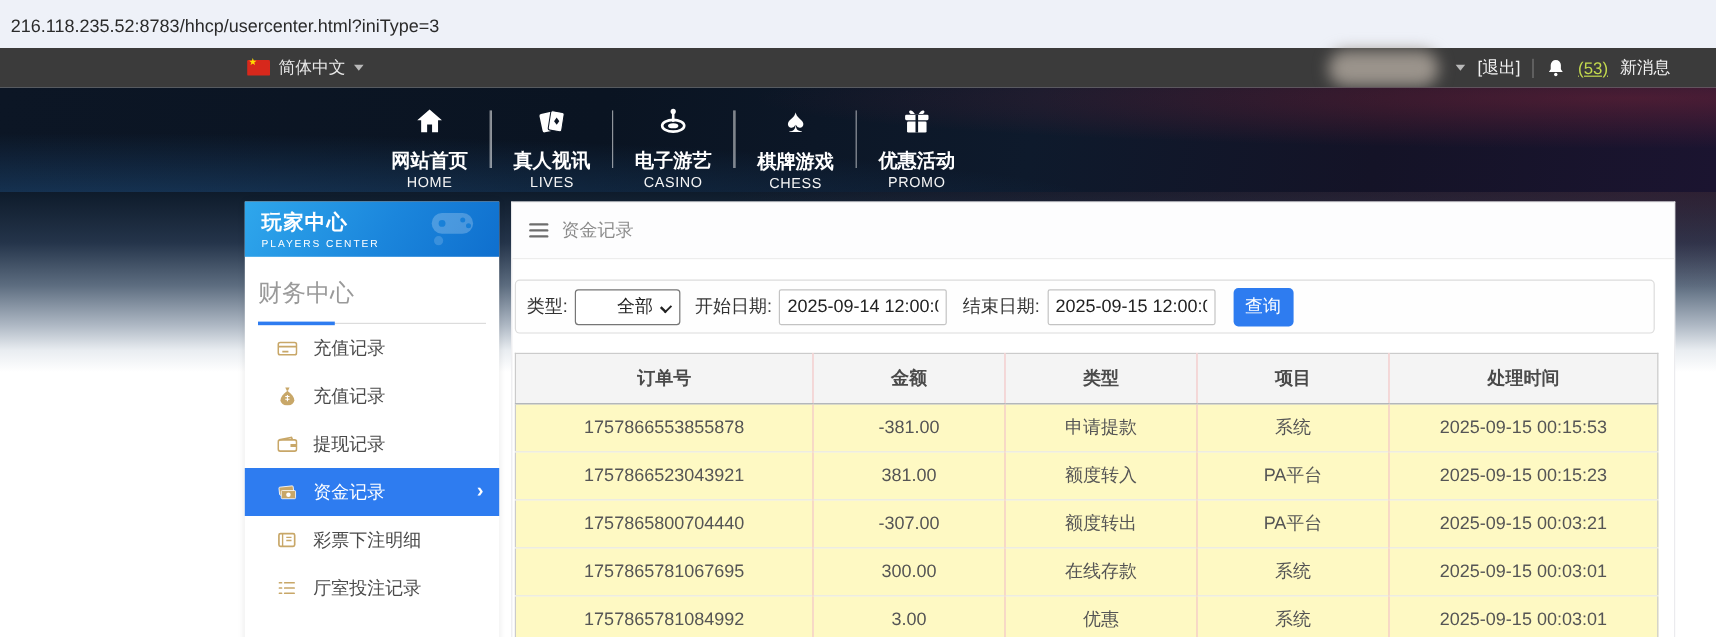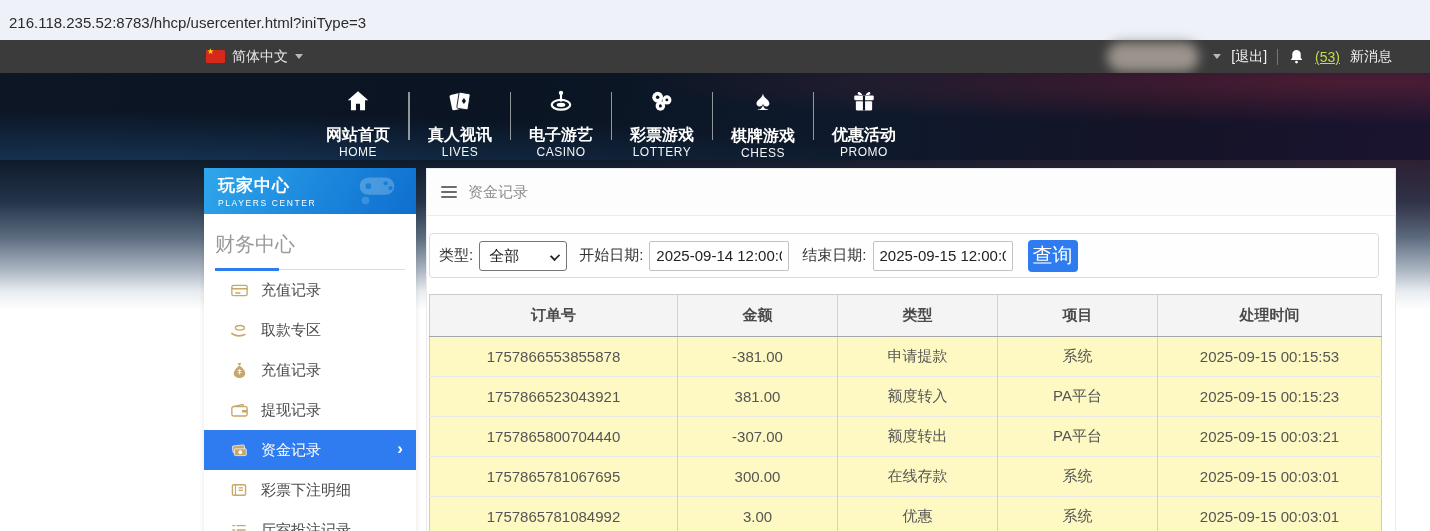--- a/index.html
+++ b/index.html
@@ -81,28 +81,28 @@
   .burger span { width:16px; height:2px; background:#6d6d6d; border-radius:1px; }
   .crumb-label { color:#8c8c8c; font-size:15px; }
 
   .filterbox { margin:17px 16px 0 2px; height:45px; border:1px solid #dcdcdc;
     border-radius:4px; display:flex; align-items:center; padding-left:9px;
     background:#fefefe; }
   .f-label { font-size:15px; color:#333; margin-right:6px; white-space:nowrap; }
   .sel-wrap { position:relative; margin-right:12px; }
   .sel-wrap select { appearance:none; -webkit-appearance:none; width:88px; height:30px;
     border:1px solid #767676; border-radius:3px; background:#fff; font-size:15px;
-    color:#222; padding:0 22px 0 9px; font-family:inherit; }
+    color:#222; padding:0 22px 0 9px; font-family:inherit;text-align:right; }
   .sel-caret { position:absolute; right:8px; top:11px; width:8px; height:8px;
     border-left:2px solid #222; border-bottom:2px solid #222;
     transform:rotate(-45deg) scale(1,.8); pointer-events:none; }
   .f-input { width:140px; height:30px; border:1px solid #c3c3c3; border-radius:2px;
     font-size:15px; color:#222; padding:0 6px; margin-right:13px; font-family:inherit; }
   .btn-search { width:50px; height:32px; background:#2e7cf0; color:#fff; border:none;
-    border-radius:4px; font-size:20px; margin-left:2px; cursor:pointer; font-family:inherit; }
+    border-radius:4px; font-size:15px; margin-left:2px; cursor:pointer; font-family:inherit; }
 
   table.fund { margin:16px 16px 0 2px; width:952px; border-collapse:collapse;
     border:1px solid #cbcbcb; table-layout:fixed; }
   table.fund th { height:42px; background:#f4f4f4; color:#4a4a4a; font-size:15px;
     font-weight:bold; border-bottom:1px solid #a3a8ad; border-left:1px solid #f2c4c4;
     text-align:center; }
   table.fund td { height:40px; color:#555; font-size:15px; text-align:center;
     border-top:1px solid #e9e9e9; border-left:1px solid #f2c4c4; background:#fef9c3; }
   table.fund th:first-child, table.fund td:first-child { border-left:none; }
 </style>
@@ -181,36 +181,20 @@
           <ellipse cx="12" cy="15.5" rx="4" ry="2"></ellipse>
         </svg>
     </span>
     <span class="nav-txt">
         <span class="nav-zh">电子游艺</span>
         <span class="nav-en">CASINO</span>
       </span>
   </div>
   <span class="nav-divider"></span>
 
-  <div class="nav-item">
-    <span class="ico">
-      <svg width="26" height="26" viewBox="0 0 24 24" fill="#fff">
-          <circle cx="8" cy="8.5" r="5"></circle>
-          <circle cx="16.5" cy="11" r="4.2"></circle>
-          <circle cx="10.5" cy="16.5" r="4.4"></circle>
-          <circle cx="8" cy="8.5" r="1.6" fill="#0c1625"></circle>
-          <circle cx="16.5" cy="11" r="1.3" fill="#0c1625"></circle>
-          <circle cx="10.5" cy="16.5" r="1.4" fill="#0c1625"></circle>
-        </svg>
-    </span>
-    <span class="nav-txt">
-        <span class="nav-zh">彩票游戏</span>
-        <span class="nav-en">LOTTERY</span>
-      </span>
-  </div>
   <span class="nav-divider"></span>
 
   <div class="nav-item">
     <span class="ico">
         <span class="spade-glyph">♠</span>
       </span>
     <span class="nav-txt">
         <span class="nav-zh">棋牌游戏</span>
         <span class="nav-en">CHESS</span>
       </span>
@@ -253,29 +237,20 @@
     <div class="sb-item">
       <span class="sb-ico">
         <svg width="17" height="15" viewBox="0 0 20 16" fill="none" stroke="#c8a768" stroke-width="1.6">
             <rect x="1" y="2" width="18" height="12" rx="2"></rect>
             <path d="M1 6h18M5 11h6"></path>
           </svg>
       </span>
       <span>充值记录</span>
     </div>
 
-    <div class="sb-item">
-      <span class="sb-ico">
-        <svg width="18" height="15" viewBox="0 0 20 16" fill="#c8a768">
-            <ellipse cx="11" cy="5" rx="5" ry="2.6" fill="none" stroke="#c8a768" stroke-width="1.5"></ellipse>
-            <path d="M2 10c4 3.5 9 4 14 1.5l2 1c-5.5 3.5-12 3-17 -.5z"></path>
-          </svg>
-      </span>
-      <span>取款专区</span>
-    </div>
 
     <div class="sb-item">
       <span class="sb-ico">
         <svg width="15" height="16" viewBox="0 0 16 18" fill="#c8a768">
             <path d="M6 1h4l-1.4 3h-1.2z"></path>
             <path d="M8 4C4 7 1.5 10 1.5 13A6.5 5 0 0 0 14.5 13C14.5 10 12 7 8 4z"></path>
             <path d="M8 8v6M6 9.5h4M6 12h4" stroke="#fff" stroke-width="1"></path>
           </svg>
       </span>
       <span>充值记录</span>

